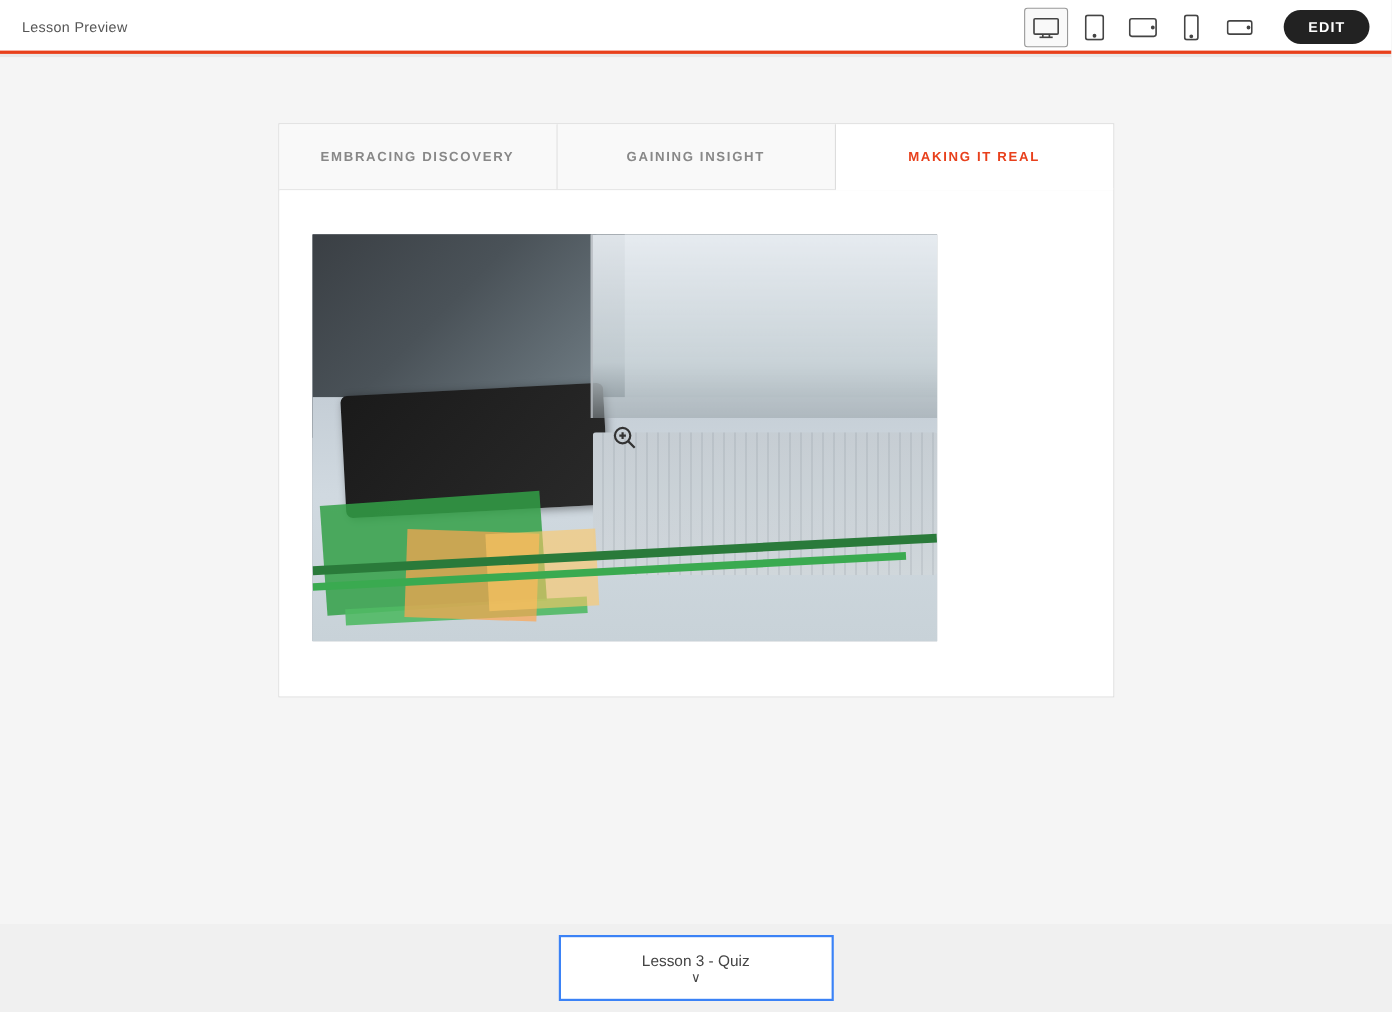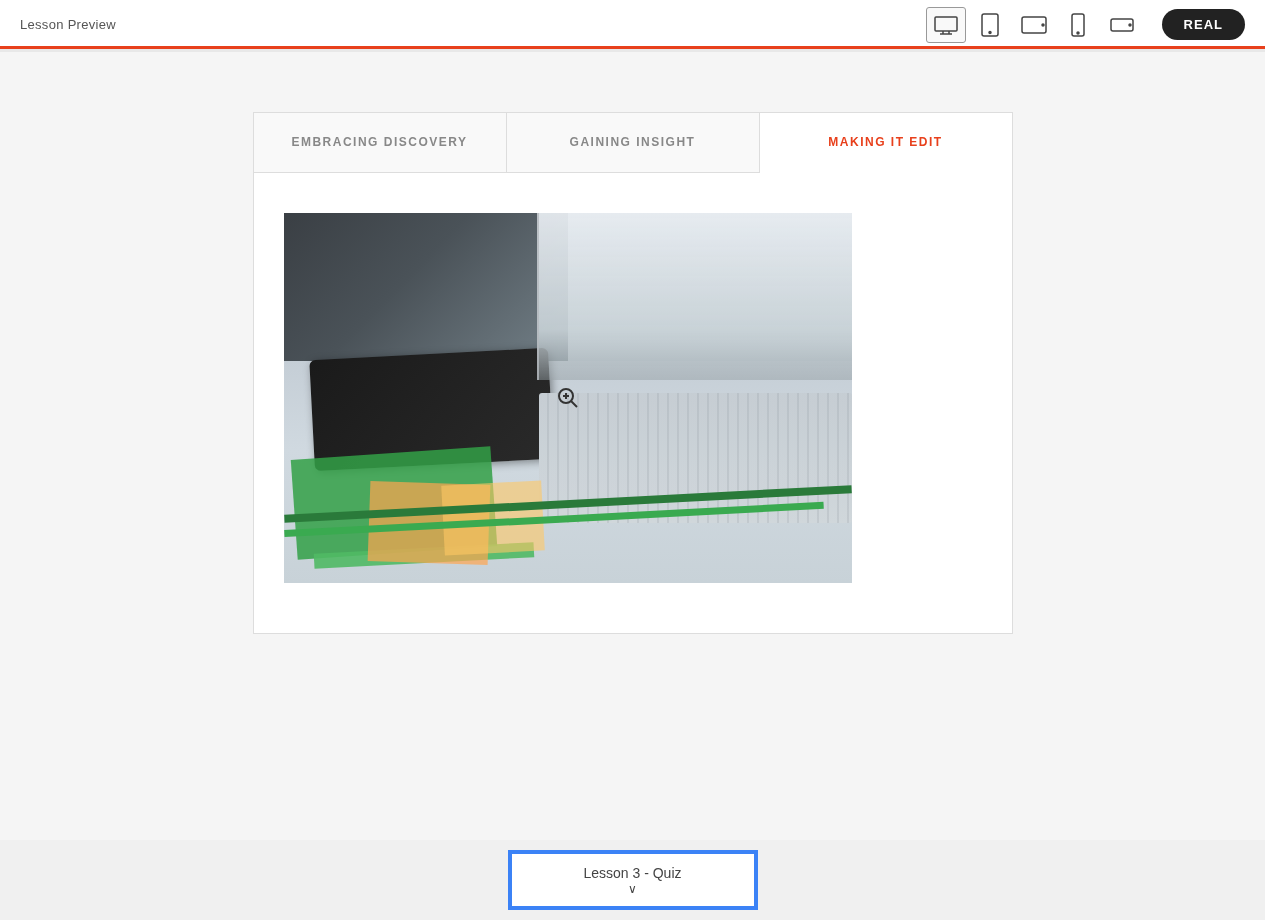--- a/index.html
+++ b/index.html
@@ -249,21 +249,21 @@
       left: 0;
       right: 0;
       height: 80px;
       background: #f0f0f0;
       display: flex;
       align-items: center;
       justify-content: center;
     }
 
     .quiz-button {
-      border: 4px solid #3b82f6;
+      border: 2px solid #3b82f6;
       background: #fff;
       width: 250px;
       height: 60px;
       display: flex;
       flex-direction: column;
       align-items: center;
       justify-content: center;
       cursor: pointer;
       gap: 2px;
     }
@@ -320,32 +320,32 @@
       </div>
 
       <div class="device-icon" title="Mobile Landscape">
         <svg width="24" height="14" viewBox="0 0 24 14">
           <rect x="1" y="1" width="22" height="12" rx="2" stroke="#444" stroke-width="1.5" fill="none"></rect>
           <circle cx="20" cy="7" r="1" fill="#444"></circle>
         </svg>
       </div>
     </div>
 
-    <button class="edit-button">REAL</button>
+    <button class="edit-button">EDIT</button>
   </div>
 </div>
 
 <div class="main-content">
 
   <div class="tabs-container">
 
     <div class="tabs-header">
       <div class="tab-item">EMBRACING DISCOVERY</div>
       <div class="tab-item">GAINING INSIGHT</div>
-      <div class="tab-item active" style="color: #e8401c;">MAKING IT EDIT</div>
+      <div class="tab-item active" style="color: #e8401c;">MAKING IT REAL</div>
     </div>
 
     <div class="tab-content">
 
       <div class="content-image">
         <div class="img-bg">
 
           <div style="position:absolute; top:0; right:0; width:55%; height:48%;
                       background: linear-gradient(180deg, #e8ecef 0%, #d0d8de 60%, #b0bcc4 100%);
                       border-left: 3px solid #aab5bc;">

